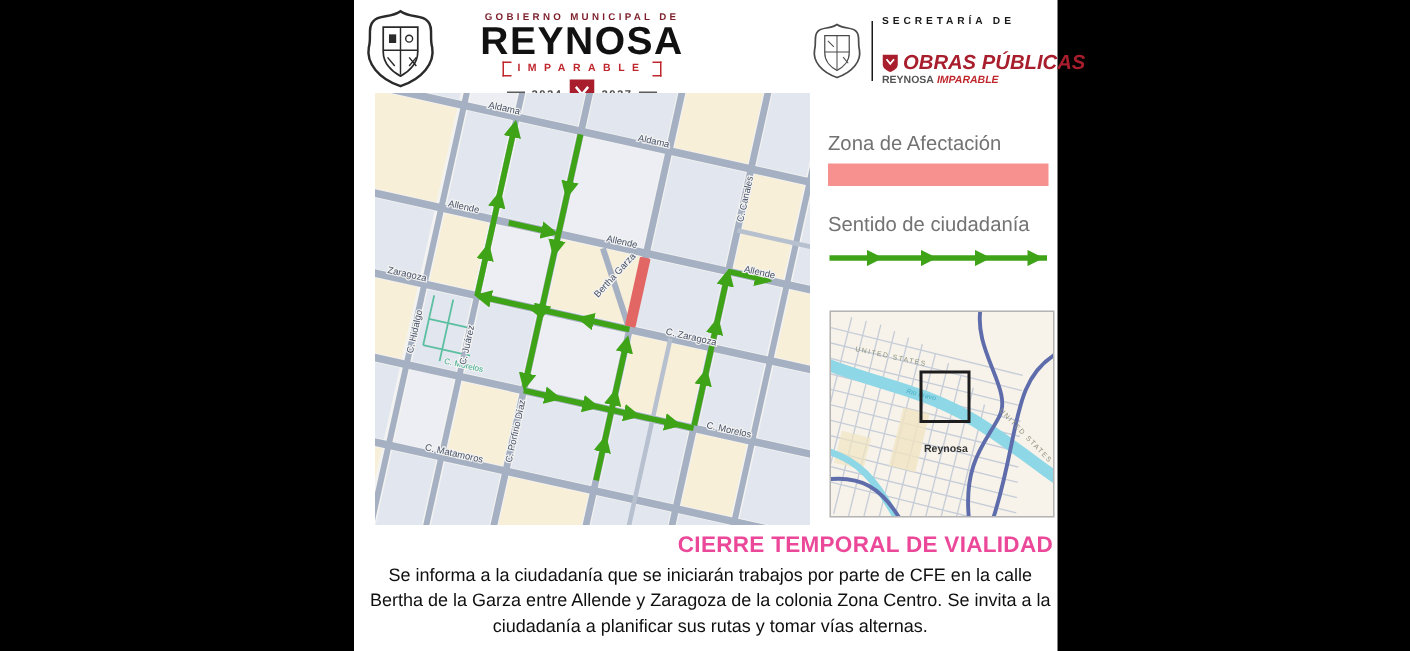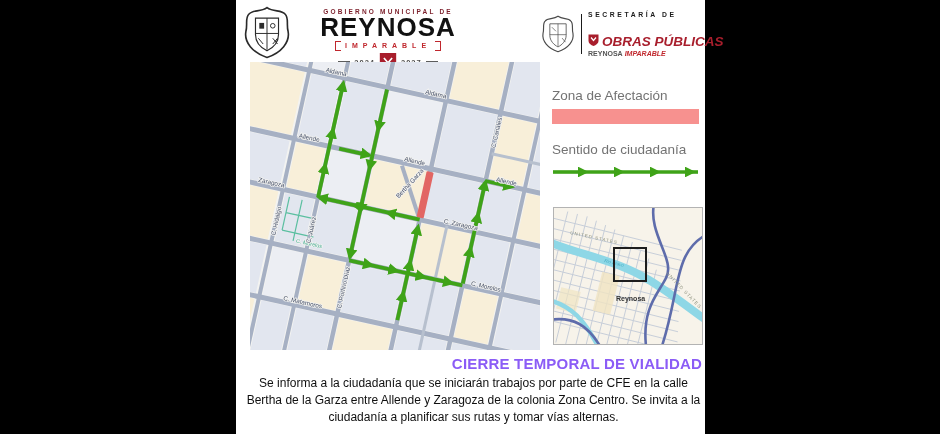--- a/index.html
+++ b/index.html
@@ -20,39 +20,39 @@
   .brk-r{border-left:none;}
   .tagline{font-size:7px;font-weight:bold;letter-spacing:5px;color:#c0272d;padding:0 4px;line-height:10px;white-space:nowrap;}
   .term-row{display:flex;align-items:center;gap:4px;margin-top:1px;}
   .dash{width:12px;height:1.6px;background:#5c5c5c;}
   .term-year{font-size:7.5px;font-weight:bold;color:#4a4a4a;letter-spacing:1px;}
   .sec-logo{position:absolute;left:305px;top:11px;display:flex;align-items:center;}
   .sec-arms{width:34px;height:40px;}
   .sec-divider{width:1px;height:40px;background:#1a1a1a;margin:0 6px 0 6px;}
   .sec-text{display:flex;flex-direction:column;}
   .sec-line1{font-size:6.8px;font-weight:bold;letter-spacing:2.6px;color:#1a1a1a;white-space:nowrap;}
-  .sec-name-row{display:flex;gap:3px;margin-top:16px;}
+  .sec-name-row{display:flex;align-items:center;gap:3px;margin-top:16px;}
   .sec-name{font-size:13.5px;font-weight:bold;font-style:italic;color:#a81e2c;white-space:nowrap;}
   .sec-brand{font-size:7px;font-weight:bold;margin-top:1px;white-space:nowrap;}
   .sec-brand .b1{color:#555;}
   .sec-brand .b2{color:#c0272d;font-style:italic;margin-left:2px;}
 
   
   .map-wrap{position:absolute;left:14px;top:62px;width:290px;height:288px;overflow:hidden;background:#f3f3f1;}
 
   
   .legend{position:absolute;left:316px;top:88px;width:148px;}
   .lg-label{font-size:13.5px;color:#737373;margin-bottom:6px;}
   .lg-swatch{width:147px;height:15px;background:#f7918f;}
   .lg-label2{margin-top:18px;}
   .inset{position:absolute;left:317px;top:207px;width:148px;height:136px;border:1px solid #b3b3b3;overflow:hidden;background:#f7f3ea;}
 
   
   .ann-title{position:absolute;left:0;right:3px;top:355px;text-align:right;font-size:15px;
-             font-weight:bold;color:#8b5cf6;letter-spacing:.2px;}
+             font-weight:bold;color:#ec4899;letter-spacing:.2px;}
   .ann-body{position:absolute;left:8px;right:2px;top:375px;text-align:center;font-size:12px;
             line-height:17px;color:#101010;}
 
   svg text{font-family:"Liberation Sans", sans-serif;}
   .st-label{font-size:6.3px;fill:#49536b;paint-order:stroke;stroke:#f3f3f1;stroke-width:1.6px;}
   .st-label-teal{font-size:5.5px;fill:#3aa98c;paint-order:stroke;stroke:#f3f3f1;stroke-width:1.4px;}
   .in-label{font-size:4.6px;fill:#8e927e;letter-spacing:1px;}
   .in-river{font-size:4.6px;fill:#49b0c4;font-style:italic;}
   .in-city{font-size:7px;font-weight:bold;fill:#333;}
 </style>

